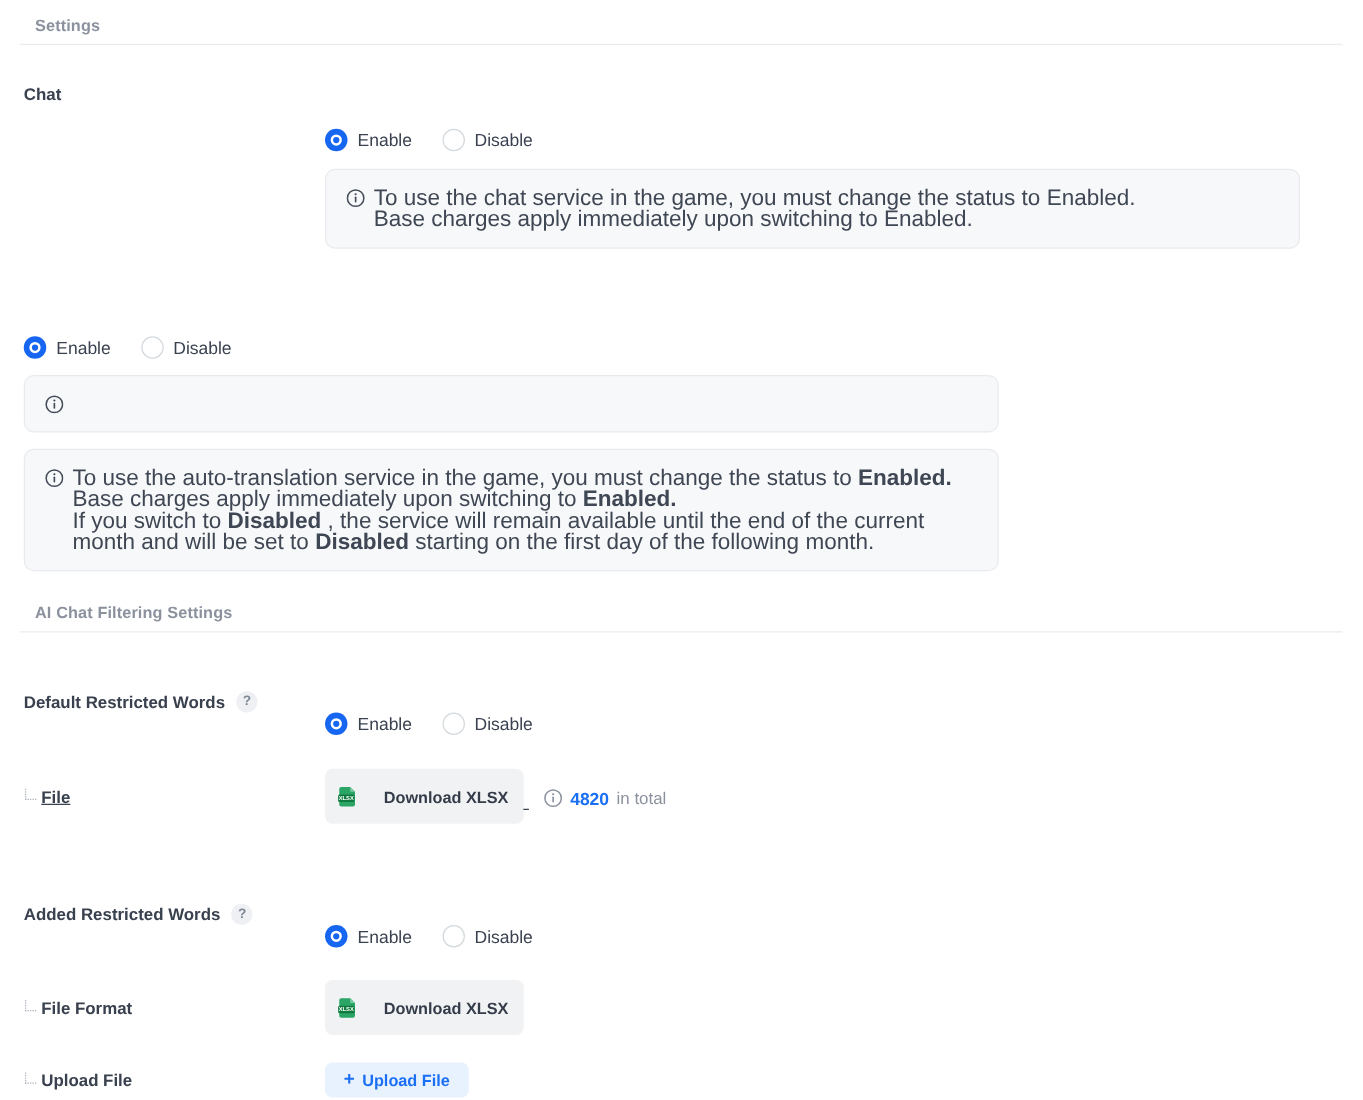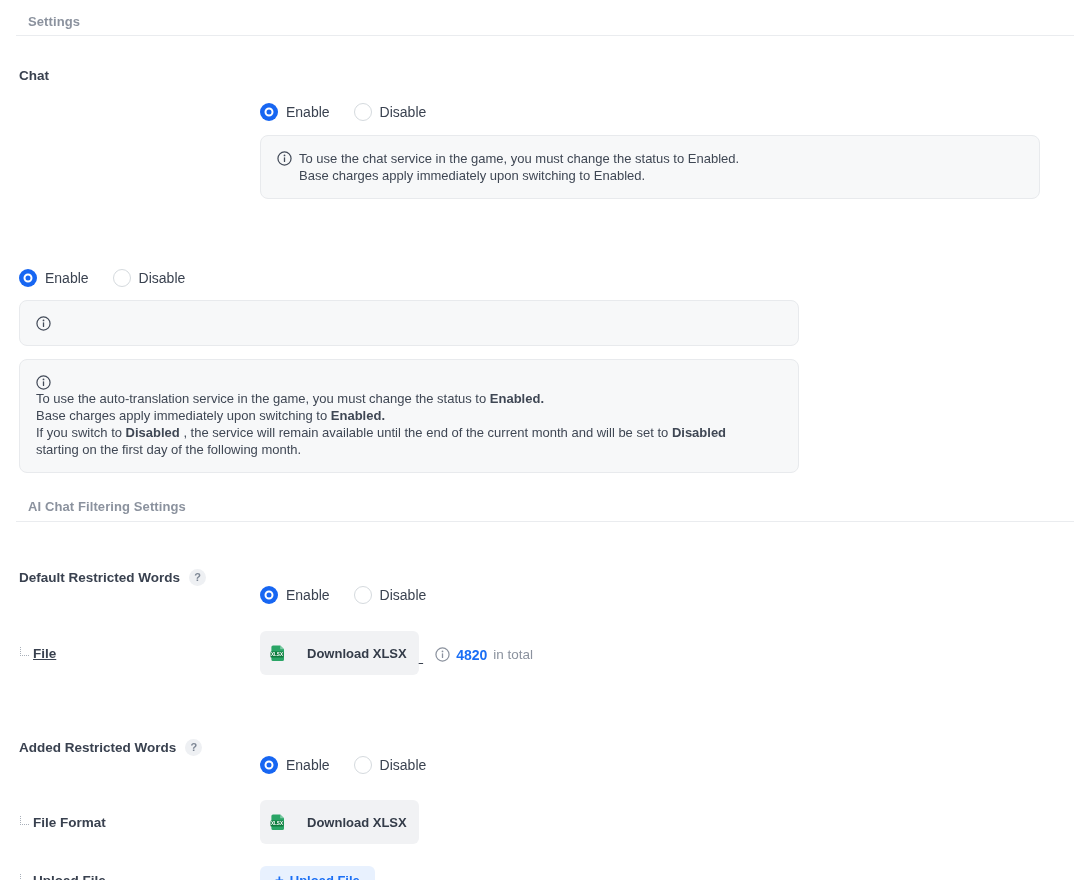--- a/index.html
+++ b/index.html
@@ -26,21 +26,21 @@
   .rb.checked { background:#1766f2; }
   .rb.checked::after { content:""; position:absolute; left:50%; top:50%;
     transform:translate(-50%,-50%); width:5px; height:5px; background:#1766f2;
     border:2.5px solid #ffffff; border-radius:50%; }
   .rb.unchecked { background:#fff; border:1.5px solid #d5dade; }
 
   
   .info-box { width:780px; background:#f7f8f9; border:1px solid #e8eaed;
     border-radius:8px; padding:14px 16px; display:flex; align-items:flex-start; }
   .info-icon { color:#434b59; margin-right:7px; margin-top:1px; flex:0 0 auto; display:inline-flex; }
-  .info-text { font-size:13px; line-height:17px; color:#3f4754; max-width:725px; }
+  .info-text { font-size:18px; line-height:17px; color:#3f4754; max-width:725px; }
   .info-text b { font-weight:bold; }
 
   
   .help-badge { width:17px; height:17px; border-radius:50%; background:#eef0f3;
     color:#7d8694; font-size:11px; font-weight:bold; display:inline-flex;
     align-items:center; justify-content:center; margin-left:9px; cursor:pointer; }
 
   
   .tree-icon { width:9px; height:9px; border-left:1px dotted #a9b0ba;
     border-bottom:1px dotted #a9b0ba; margin:-4px 4px 0 1px; flex:0 0 auto; }
@@ -114,21 +114,21 @@
     </div>
     <div class="info-box" style="margin-top:11px;">
       <span class="info-icon">
         <svg width="15" height="15" viewBox="0 0 16 16">
             <circle cx="8" cy="8" r="7" fill="none" stroke="currentColor" stroke-width="1.3"></circle>
             <circle cx="8" cy="4.7" r="0.95" fill="currentColor"></circle>
             <rect x="7.3" y="6.6" width="1.4" height="5.2" rx="0.7" fill="currentColor"></rect>
           </svg>
       </span>
     </div>
-    <div class="info-box" style="margin-top:13px;flex-direction:column;">
+    <div class="info-box" style="margin-top:13px;">
       <span class="info-icon">
         <svg width="15" height="15" viewBox="0 0 16 16">
             <circle cx="8" cy="8" r="7" fill="none" stroke="currentColor" stroke-width="1.3"></circle>
             <circle cx="8" cy="4.7" r="0.95" fill="currentColor"></circle>
             <rect x="7.3" y="6.6" width="1.4" height="5.2" rx="0.7" fill="currentColor"></rect>
           </svg>
       </span>
       <div class="info-text">
         <div><span>To use the auto-translation service in the game, you must change the status to </span><b>Enabled.</b></div>
         <div><span>Base charges apply immediately upon switching to </span><b>Enabled.</b></div>

